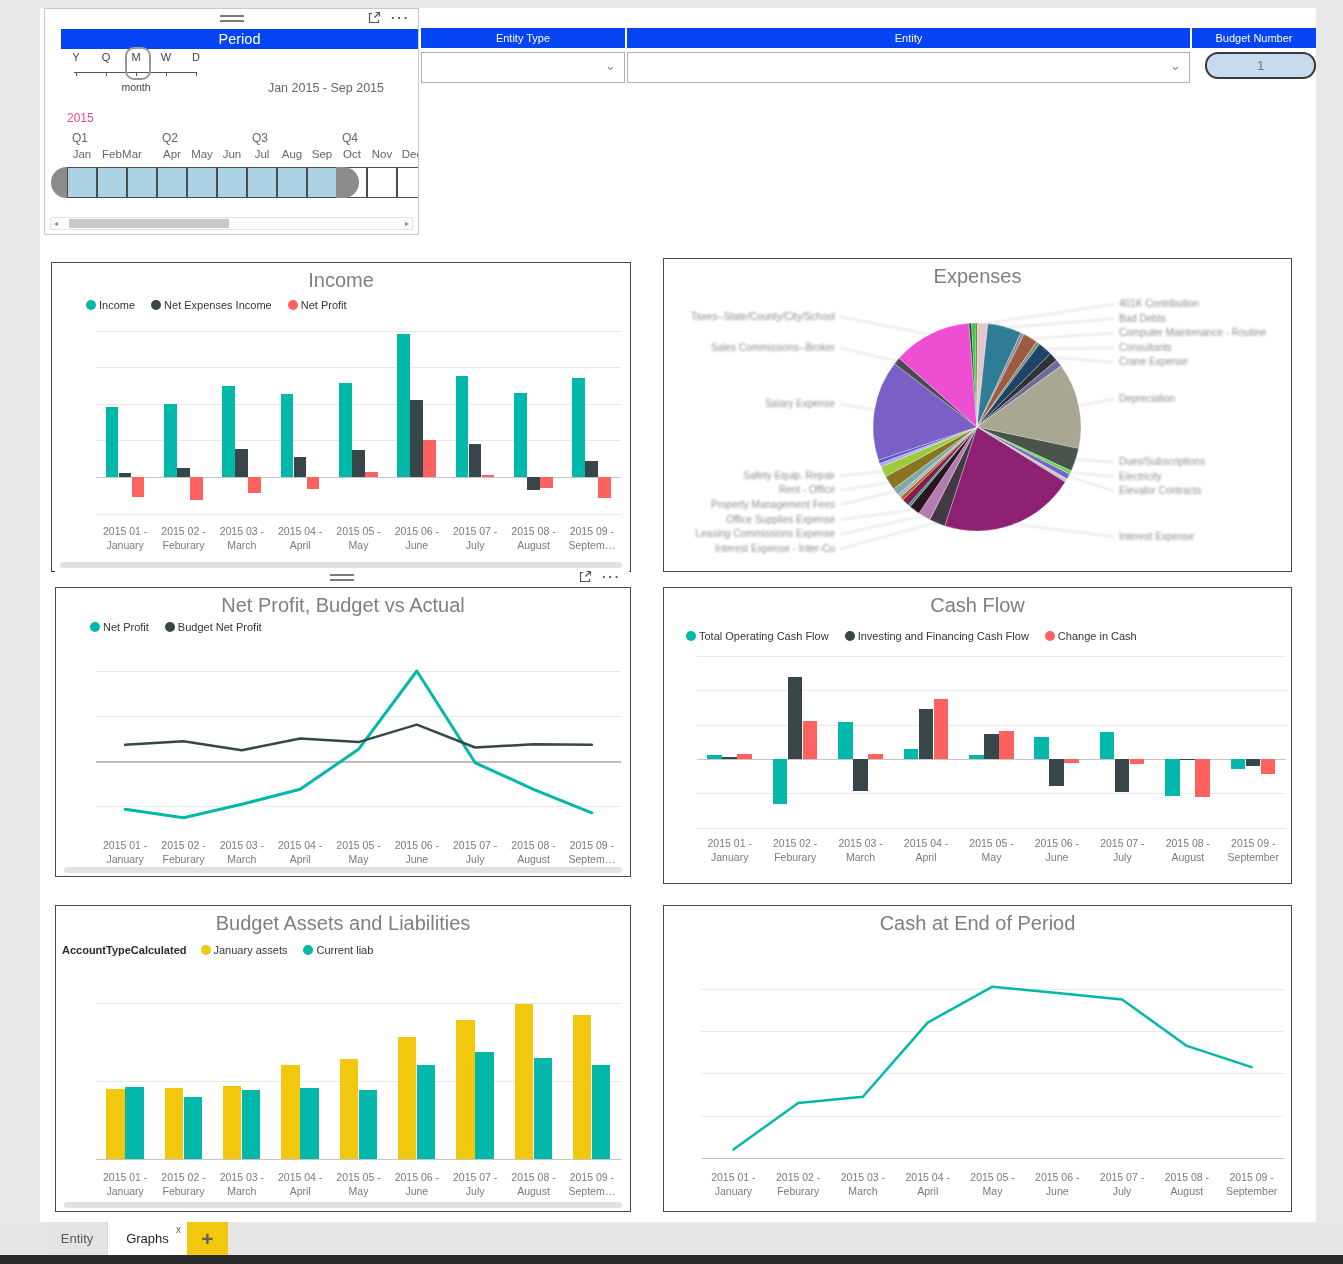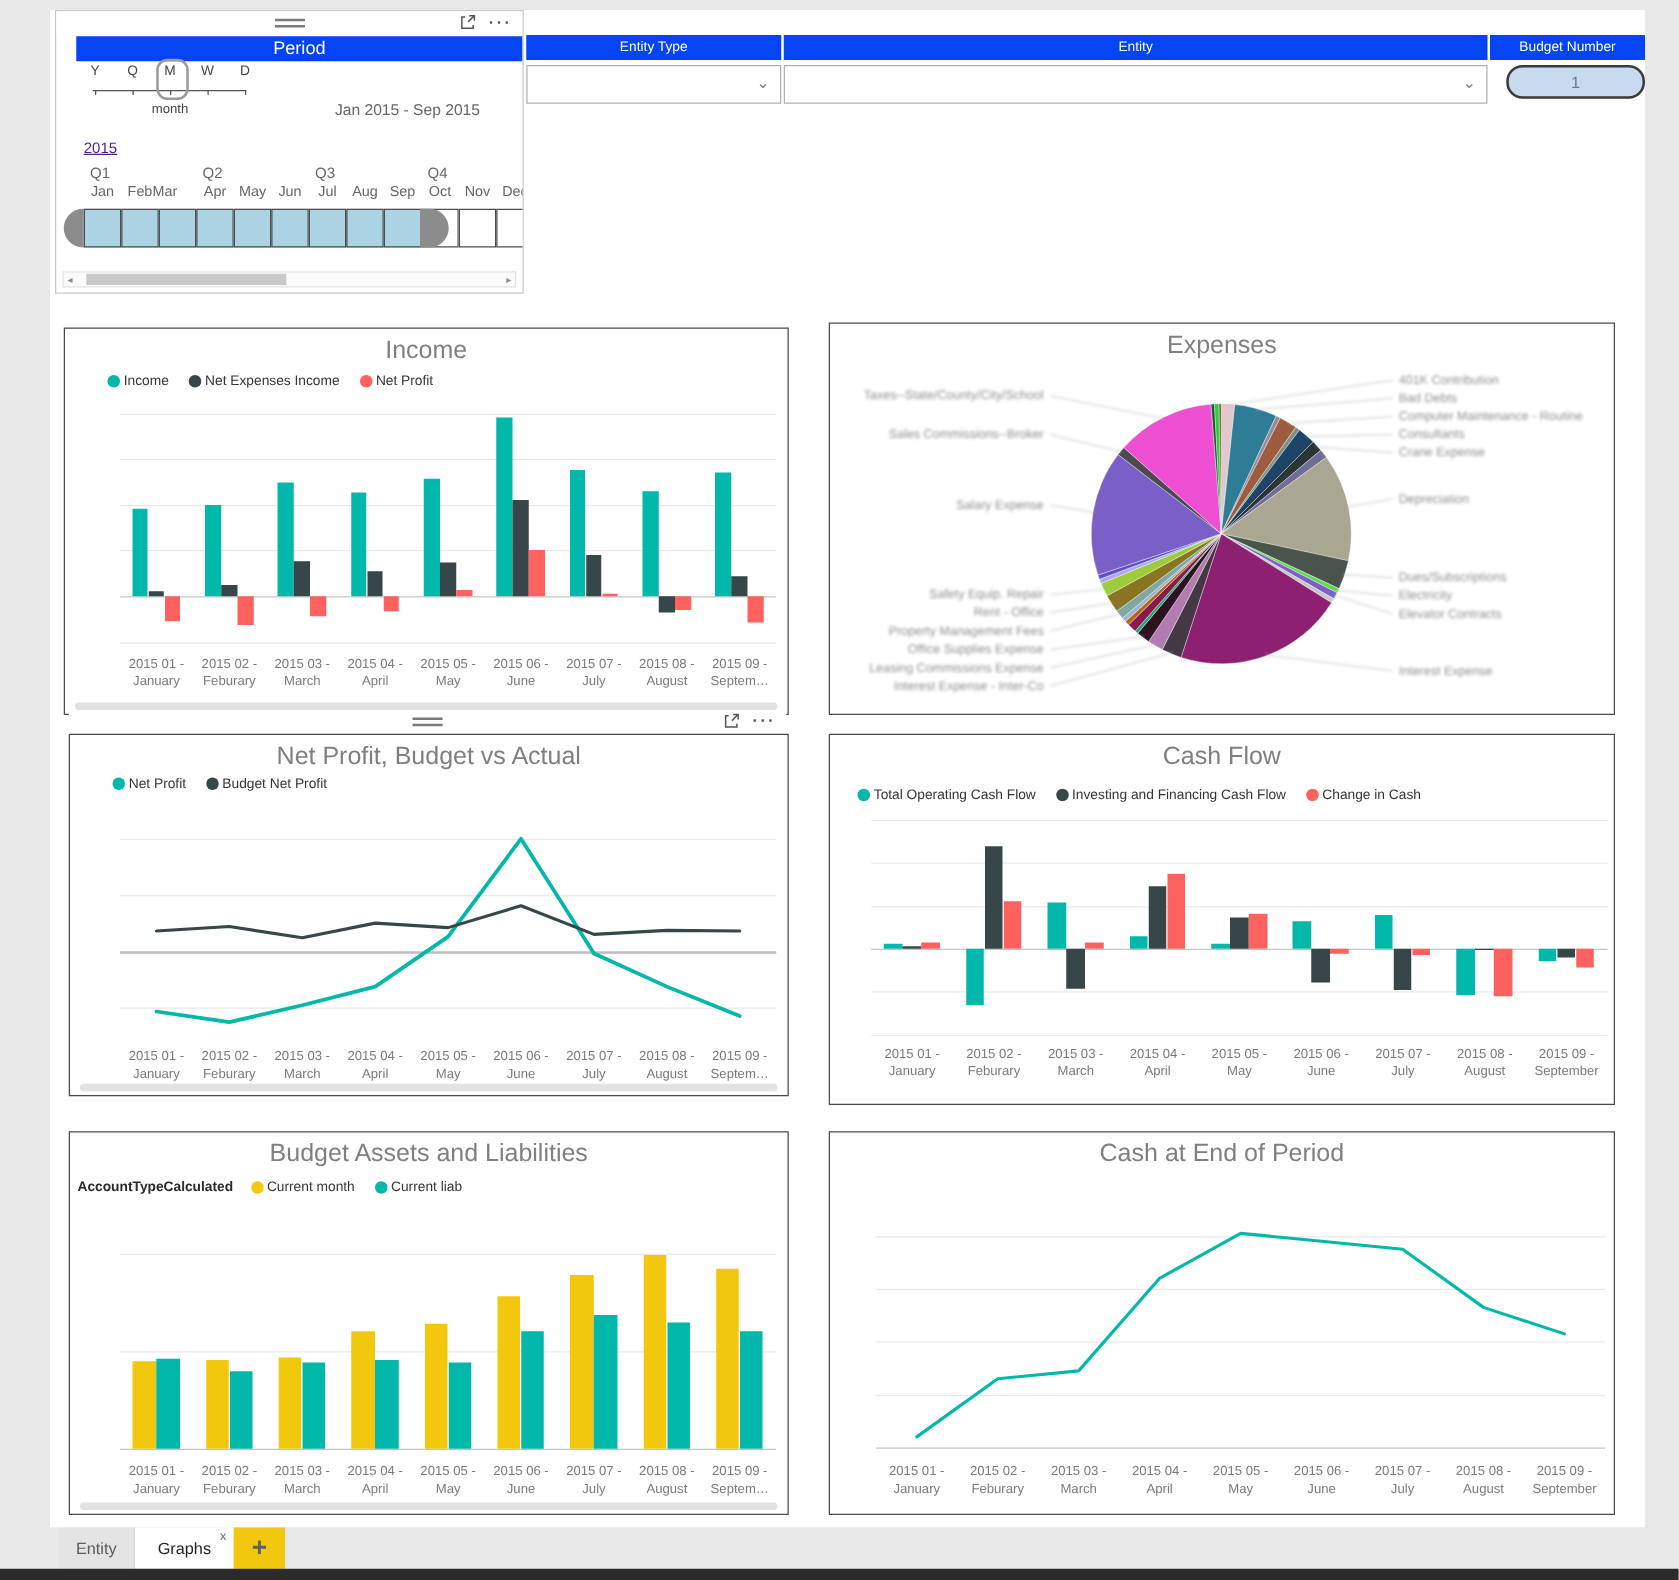--- a/index.html
+++ b/index.html
@@ -17,21 +17,21 @@
   .drag-handle i{display:block;height:0;border-top:2px solid #7A7A7A;margin-bottom:3px;}
   .chrome-icons{position:absolute;right:8px;top:2px;display:flex;align-items:center;gap:10px;color:#555;}
   .more-icon{font-size:13px;letter-spacing:2px;font-weight:bold;cursor:pointer;line-height:14px;}
   .focus-icon{cursor:pointer;display:inline-block;width:14px;height:14px;}
   .gran-letter{position:absolute;width:20px;text-align:center;font-size:11px;color:#444;top:42px;}
   .gran-line{position:absolute;height:0;border-top:1px solid #555;}
   .gran-tick{position:absolute;width:1px;height:4px;background:#555;}
   .gran-box{position:absolute;border:2px solid #9A9A9A;border-radius:9px;}
   .gran-caption{position:absolute;left:61px;top:72px;width:60px;text-align:center;font-size:10.5px;color:#444;}
   .range-label{position:absolute;right:34px;top:72px;font-size:12.5px;color:#666;}
-  .year-label{position:absolute;left:22px;top:102px;font-size:12px;color:#4c1d95;text-decoration:underline;}
+  .year-label{position:absolute;left:22px;top:102px;font-size:12px;color:#ec4899;}
   .q-label{position:absolute;top:122px;font-size:12px;color:#666;}
   .m-label{position:absolute;top:139px;width:30px;text-align:center;font-size:11.5px;color:#666;}
   .cell{position:absolute;top:158px;width:30px;height:31px;background:#fff;border:1px solid #4D4D4D;box-sizing:border-box;cursor:pointer;}
   .cell.sel{background:var(--cellblue);}
   .sl-handle{position:absolute;top:158px;height:31px;background:#8C8C8C;cursor:ew-resize;}
   .sl-track{position:absolute;left:5px;right:5px;top:208px;height:13px;background:#FBFBFB;border:1px solid #E3E3E3;box-sizing:border-box;}
   .sl-thumb{position:absolute;left:24px;top:210px;width:160px;height:9px;background:#C9C9C9;cursor:pointer;}
   .sl-arrow{position:absolute;top:209px;font-size:8px;color:#8A8A8A;cursor:pointer;line-height:11px;}
   .dropdown{position:absolute;height:31px;background:#fff;border:1px solid #B0B0B0;box-sizing:border-box;cursor:pointer;}
   .dropdown .chev{position:absolute;right:8px;top:5px;color:#888;font-size:13px;}
@@ -540,21 +540,21 @@
         <div>August</div>
       </div>
       <div class="cat" style="left: 506.667px; width: 58.3333px; top: 265px;">
         <div>2015 09 -</div>
         <div>Septem…</div>
       </div>
       <div class="legend" style="left: 6px; top: 38px;">
         <span class="prefix">AccountTypeCalculated</span>
         <span class="entry">
           <span class="dot" style="background: rgb(242, 200, 15);"></span>
-          <span>Current month</span>
+          <span>January assets</span>
         </span>
         <span class="entry">
           <span class="dot" style="background: rgb(1, 184, 170);"></span>
           <span>Current liab</span>
         </span>
       </div>
       <div class="hscroll"></div>
     </div>
 
   <div class="tile chart-tile" id="tile-cashend" style="left:663px;top:905px;width:627px;height:305px;">

